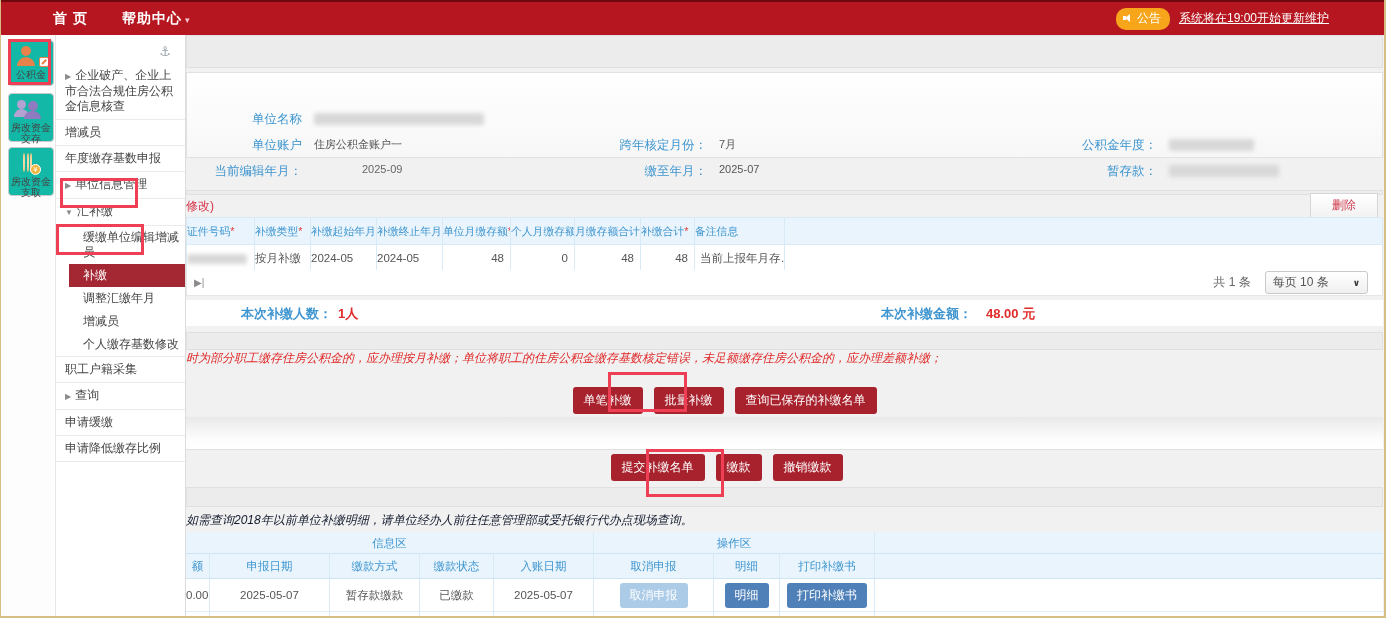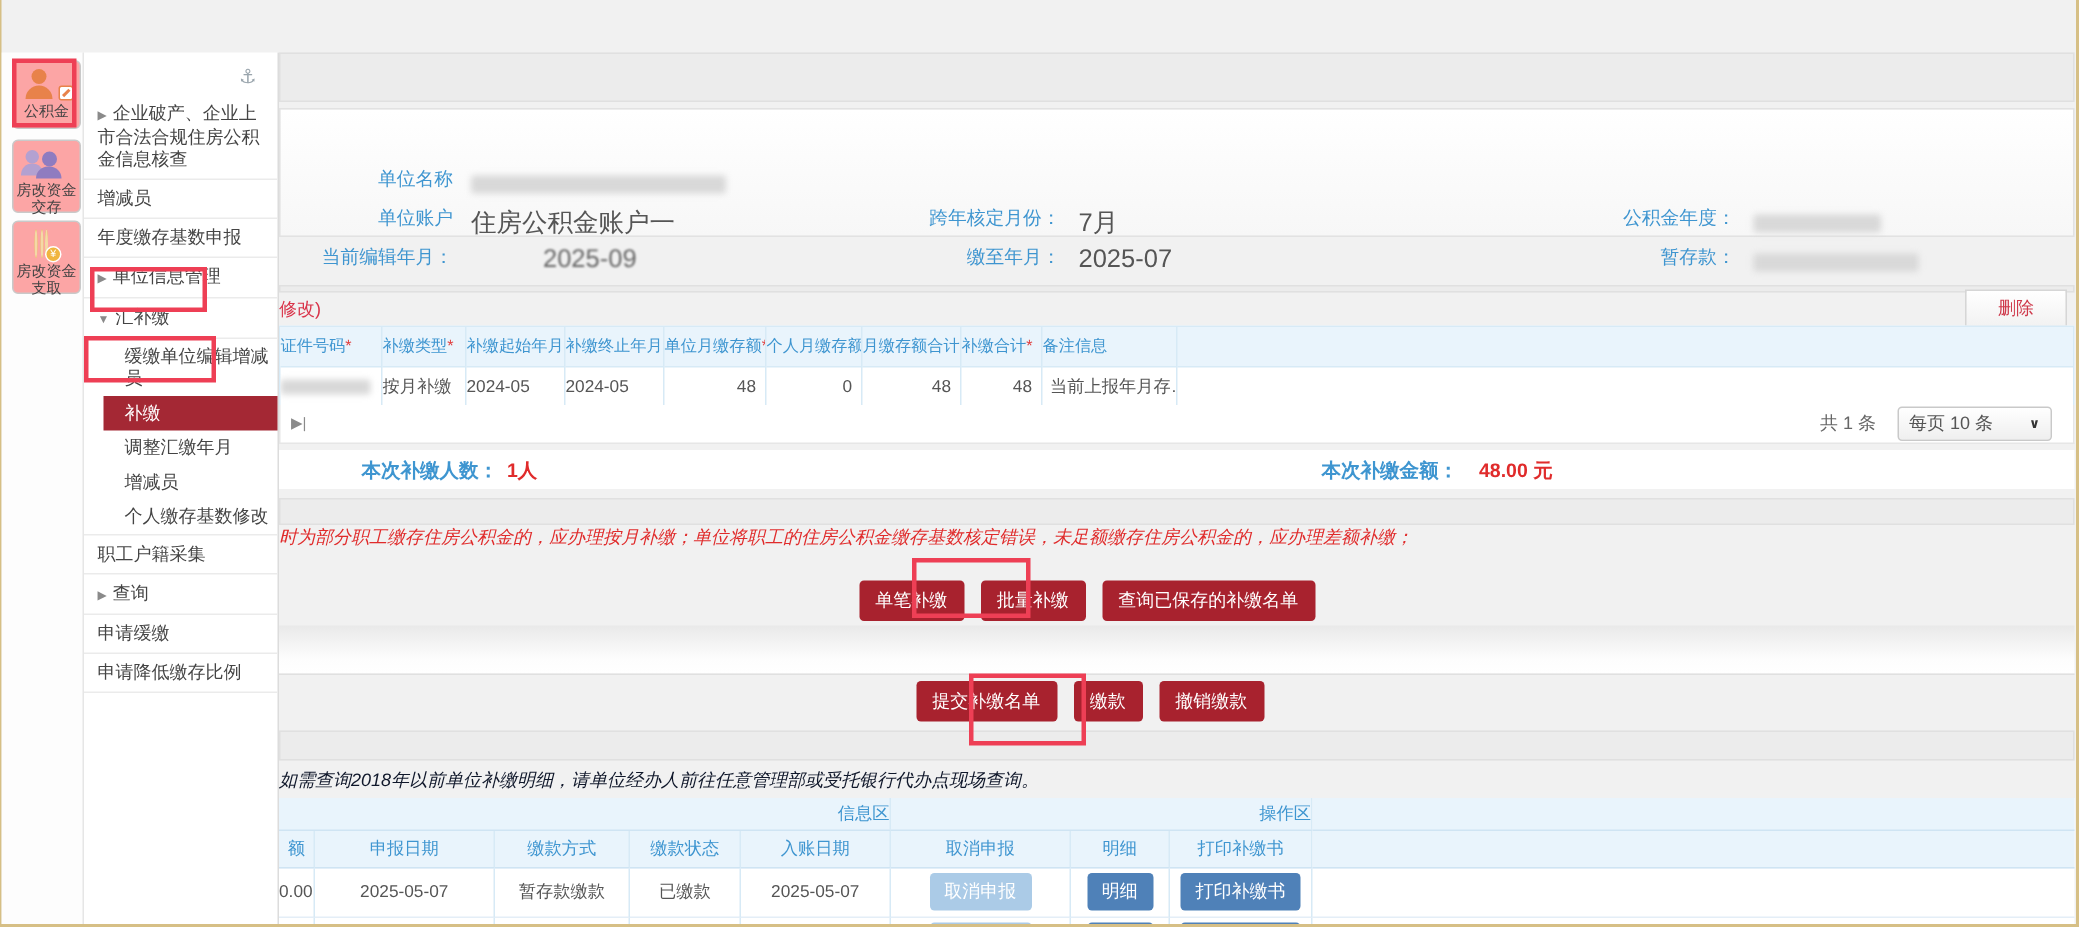--- a/index.html
+++ b/index.html
@@ -17,21 +17,21 @@
   .notice-badge { background:#f7a61b; color:#fff; font-size:12px; border-radius:10px;
                   padding:2px 9px 3px 7px; display:flex; align-items:center; gap:5px; }
   .speaker { position:relative; width:9px; height:9px; display:inline-block; }
   .speaker .box { position:absolute; left:0; top:2.5px; width:3px; height:4px; background:#fff; }
   .speaker .cone { position:absolute; left:2px; top:0.5px; width:0; height:0;
                    border-top:4px solid transparent; border-bottom:4px solid transparent; border-right:5px solid #fff; }
   .notice-link { color:#fff; font-size:12px; text-decoration:underline; cursor:pointer; }
 
   
   .rail { position:absolute; left:0; top:35px; width:55px; height:583px; background:#fdfdfd; border-right:1px solid #e6e6e6; }
-  .rail-card { position:absolute; left:7px; width:46px; background:#fca5a5; border:1px solid #c9c9c9;
+  .rail-card { position:absolute; left:7px; width:46px; background:#14b8a6; border:1px solid #c9c9c9;
                border-radius:4px; text-align:center; padding-top:4px; cursor:pointer; }
   .rail-label { font-size:10px; color:#444; line-height:11px; display:block; }
   .rico { position:relative; height:22px; margin-bottom:2px; }
   
   .p-head { position:absolute; left:12px; top:1px; width:10px; height:10px; border-radius:50%; background:#e8824a; }
   .p-body { position:absolute; left:8px; top:12px; width:18px; height:9px; border-radius:9px 9px 0 0; background:#e8824a; }
   .badge-edit { position:absolute; right:4px; bottom:0; width:10px; height:10px; background:#fff;
                 border:1.5px solid #e8824a; border-radius:2px; }
   .badge-edit .line { position:absolute; left:1px; top:3px; width:6px; height:1.5px; background:#e8824a; transform:rotate(-45deg); }
   
@@ -65,21 +65,21 @@
   .s2 { top:297px; height:18px; }
   .s3 { top:452px; height:20px; }
   .mini { top:155px; height:5px; }
   .gradband { position:absolute; left:0; right:0; top:382px; height:33px;
               background:linear-gradient(180deg,#e9e9e9,#fdfdfd 70%,#fff); border-bottom:1px solid #e0e0e0; }
 
   .formcard { position:absolute; left:0; right:0; top:37px; height:86px;
               background:linear-gradient(180deg,#ffffff,#f7f7f7); border:1px solid #e2e2e2; }
   .frow { position:absolute; left:0; right:0; height:16px; }
   .flabel { position:absolute; font-size:12.5px; color:#3e95d0; text-align:right; }
-  .fvalue { position:absolute; font-size:17px; color:#555; }
+  .fvalue { position:absolute; font-size:11px; color:#555; }
   .soft { filter:blur(0.7px); color:#666; }
   .blur-block { display:inline-block; background:#d8d8d8; border-radius:2px; filter:blur(2px); vertical-align:middle; }
   .bb-170 { width:170px; height:12px; } .bb-85 { width:85px; height:12px; }
   .bb-110 { width:110px; height:12px; } .bb-60 { width:60px; height:10px; }
 
   .hint-red { position:absolute; left:0; top:163px; font-size:12px; color:#d9344a; }
   .mini-btns { position:absolute; right:5px; top:158px; display:flex;flex-direction:column; }
   .btn-light { border:1px solid #d6d6d6; background:linear-gradient(#ffffff,#f2f2f2); color:#cf3a4c;
                font-size:12px; padding:3px 9px; cursor:pointer; margin-left:-1px; }
 
@@ -113,21 +113,21 @@
   .note2 { position:absolute; left:0; top:477px; font-size:12px; color:#0f172a; font-style:italic; }
 
   .actions { position:absolute; left:0; right:0; display:flex; justify-content:center; gap:11px; }
   .act1 { top:352px; transform:translateX(-60px); }
   .act2 { top:419px; transform:translateX(-58px); }
   .btn-red { background:#a8222e; color:#fff; font-size:12px; padding:5px 11px; border:none;
              border-radius:3px; cursor:pointer; white-space:nowrap; }
 
   .table2 { position:absolute; left:0; right:0; top:497px; background:#fff; }
   .t2c { border-right:1px solid #d7eaf6; font-size:11.5px; text-align:center; overflow:hidden; white-space:nowrap; }
-  .g-row .t2c { height:22px; line-height:22px; background:#e9f4fc; color:#3e95d0; border-bottom:1px solid #cfe4f3;text-align:right; }
+  .g-row .t2c { height:22px; line-height:22px; background:#e9f4fc; color:#3e95d0; border-bottom:1px solid #cfe4f3; }
   .h-row .t2c { height:25px; line-height:25px; background:#e9f4fc; color:#3e95d0; border-bottom:1px solid #cfe4f3; }
   .d-row .t2c { height:33px; line-height:33px; color:#555; border-bottom:1px solid #e4eef7; }
   .k0{width:24px;} .k1{width:120px;} .k2{width:90px;} .k3{width:74px;} .k4{width:100px;}
   .k5{width:120px;} .k6{width:66px;} .k7{width:95px;} .kf{flex:1; border-right:none;}
   .g-info{width:408px;} .g-op{width:281px;}
   .tbtn { color:#fff; font-size:12px; padding:4px 10px; border:none; border-radius:3px; cursor:pointer; background:#4f81b8; }
   .tbtn.dis { background:#abcbe7; }
 
   
   .anno { position:absolute; border:3px solid #ee3f55; z-index:70; pointer-events:none; }
@@ -135,20 +135,36 @@
   .a2 { left:59px; top:178px; width:78px; height:30px; }
   .a3 { left:55px; top:224px; width:88px; height:31px; }
   .a4 { left:607px; top:372px; width:79px; height:40px; }
   .a5 { left:645px; top:449px; width:78px; height:48px; }
 </style>
 </head>
 <body>
 
 <div class="page">
 
+  <div class="topbar">
+    <div class="nav">
+      <span class="top-link">首 页</span>
+      <span class="top-link"><span>帮助中心</span><span class="top-caret">▾</span></span>
+    </div>
+    <div class="right">
+      <span class="notice-badge">
+        <span class="speaker">
+            <span class="box"></span>
+            <span class="cone"></span>
+          </span>
+        <span>公告</span>
+      </span>
+      <span class="notice-link">系统将在19:00开始更新维护</span>
+    </div>
+  </div>
 
   <div class="rail">
     <div class="rail-card" style="top:5px;height:46px;">
       <div class="rico">
         <span class="p-head"></span>
           <span class="p-body"></span>
         <span class="badge-edit">
             <span class="line"></span>
           </span>
       </div>

